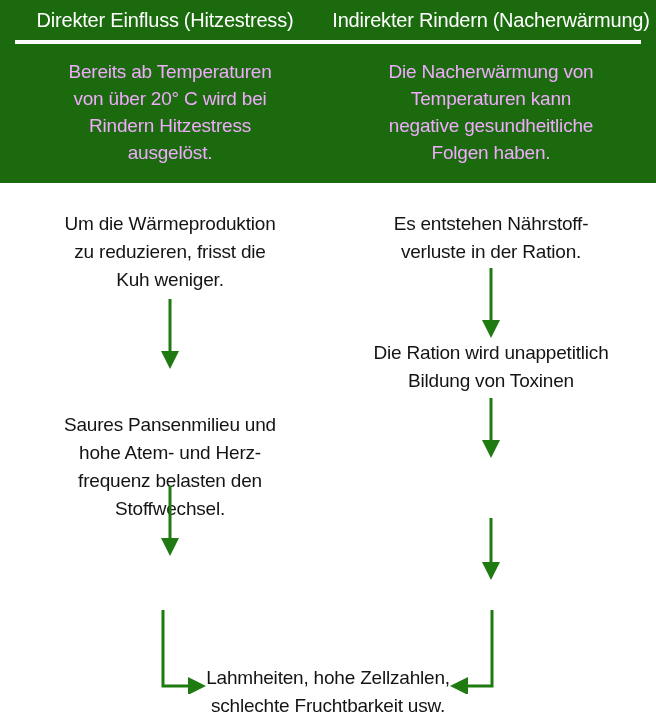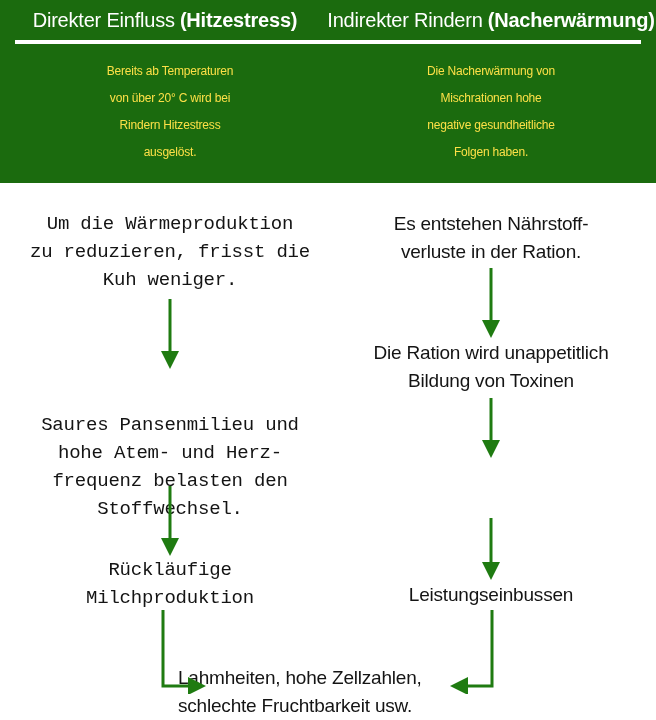--- a/index.html
+++ b/index.html
@@ -9,34 +9,34 @@
   .canvas{
     position:relative; width:656px; height:720px; overflow:hidden;
     background:var(--paper);
     font-family:"Liberation Sans","DejaVu Sans",sans-serif;
     color:var(--ink); letter-spacing:-0.2px;
   }
   
   .band{position:absolute; left:0; top:0; width:656px; height:183px; background:var(--band);}
   .band-title{position:absolute; top:7px; font-size:20px; line-height:26px; color:#fff; text-align:center; white-space:nowrap;}
   .band-title .t-bold{font-weight:normal;}
-  .band-title .t-norm{font-weight:bold; margin-left:5px;margin-top:32px;}
+  .band-title .t-norm{font-weight:normal; margin-left:5px;margin-top:32px;}
   .band-title.left{left:0; width:330px;}
   .band-title.right{left:326px; width:330px;}
   .band-rule{position:absolute; left:15px; top:40px; width:626px; height:4px; background:#fff;}
-  .band-desc{position:absolute; top:58px; font-size:12px; line-height:27px; color:#fde047; text-align:center; white-space:pre-line;}
+  .band-desc{position:absolute; top:58px; font-size:19px; line-height:27px; color:#f0abfc; text-align:center; white-space:pre-line;}
   .band-desc.left{left:5px; width:330px;}
   .band-desc.right{left:326px; width:330px;}
   
   .step{position:absolute; font-size:19px; line-height:28px; text-align:center; white-space:pre-line;}
-  .col-l{left:0; width:340px;font-family:Liberation Mono, monospace;}
+  .col-l{left:0; width:340px;}
   .col-r{left:326px; width:330px;}
   .l1{top:210px;} .l2{top:371px;margin-top:40px;} .l3{top:556px;}
   .r1{top:210px;} .r2{top:339px;} .r3{top:459px;} .r4{top:581px;}
-  .outcome{position:absolute; left:178px; top:664px; width:300px; font-size:19px; line-height:28px; white-space:pre-line;}
+  .outcome{position:absolute; left:178px; top:664px; width:300px; font-size:19px; line-height:28px; text-align:center; white-space:pre-line;}
   
   .arrow{position:absolute; color:var(--arrow);}
   .a-l1{left:159px; top:299px;}
   .a-l2{left:159px; top:486px;}
   .a-r1{left:480px; top:268px;}
   .a-r2{left:480px; top:398px;}
   .a-r3{left:480px; top:518px;}
   .a-el{left:156px; top:610px;}
   .a-er{left:444px; top:610px;}
 </style>
@@ -51,40 +51,37 @@
     </div>
     <div class="band-title right">
       <span class="t-bold">Indirekter Rindern</span><span class="t-norm">(Nacherwärmung)</span>
     </div>
     <div class="band-rule"></div>
     <div class="band-desc left">Bereits ab Temperaturen
 von über 20° C wird bei
 Rindern Hitzestress
 ausgelöst.</div>
     <div class="band-desc right">Die Nacherwärmung von
-Mischrationen hohe
+Temperaturen kann
 negative gesundheitliche
 Folgen haben.</div>
   </div>
 
   <div class="step col-l l1">Um die Wärmeproduktion
 zu reduzieren, frisst die
 Kuh weniger.</div>
   <div class="step col-l l2">Saures Pansenmilieu und
 hohe Atem- und Herz-
 frequenz belasten den
 Stoffwechsel.</div>
-  <div class="step col-l l3">Rückläufige
-Milchproduktion</div>
 
   <div class="step col-r r1">Es entstehen Nährstoff-
 verluste in der Ration.</div>
   <div class="step col-r r2">Die Ration wird unappetitlich
 Bildung von Toxinen</div>
-  <div class="step col-r r4">Leistungseinbussen</div>
 
   <div class="outcome">Lahmheiten, hohe Zellzahlen,
 schlechte Fruchtbarkeit usw.</div>
 
   <svg class="arrow a-l1" width="22" height="70" viewBox="0 0 22 70">
     <line x1="11" y1="0" x2="11" y2="54" stroke="currentColor" stroke-width="3"></line>
     <polygon points="2,52 20,52 11,70" fill="currentColor"></polygon>
   </svg>
   <svg class="arrow a-l2" width="22" height="70" viewBox="0 0 22 70">
     <line x1="11" y1="0" x2="11" y2="54" stroke="currentColor" stroke-width="3"></line>

